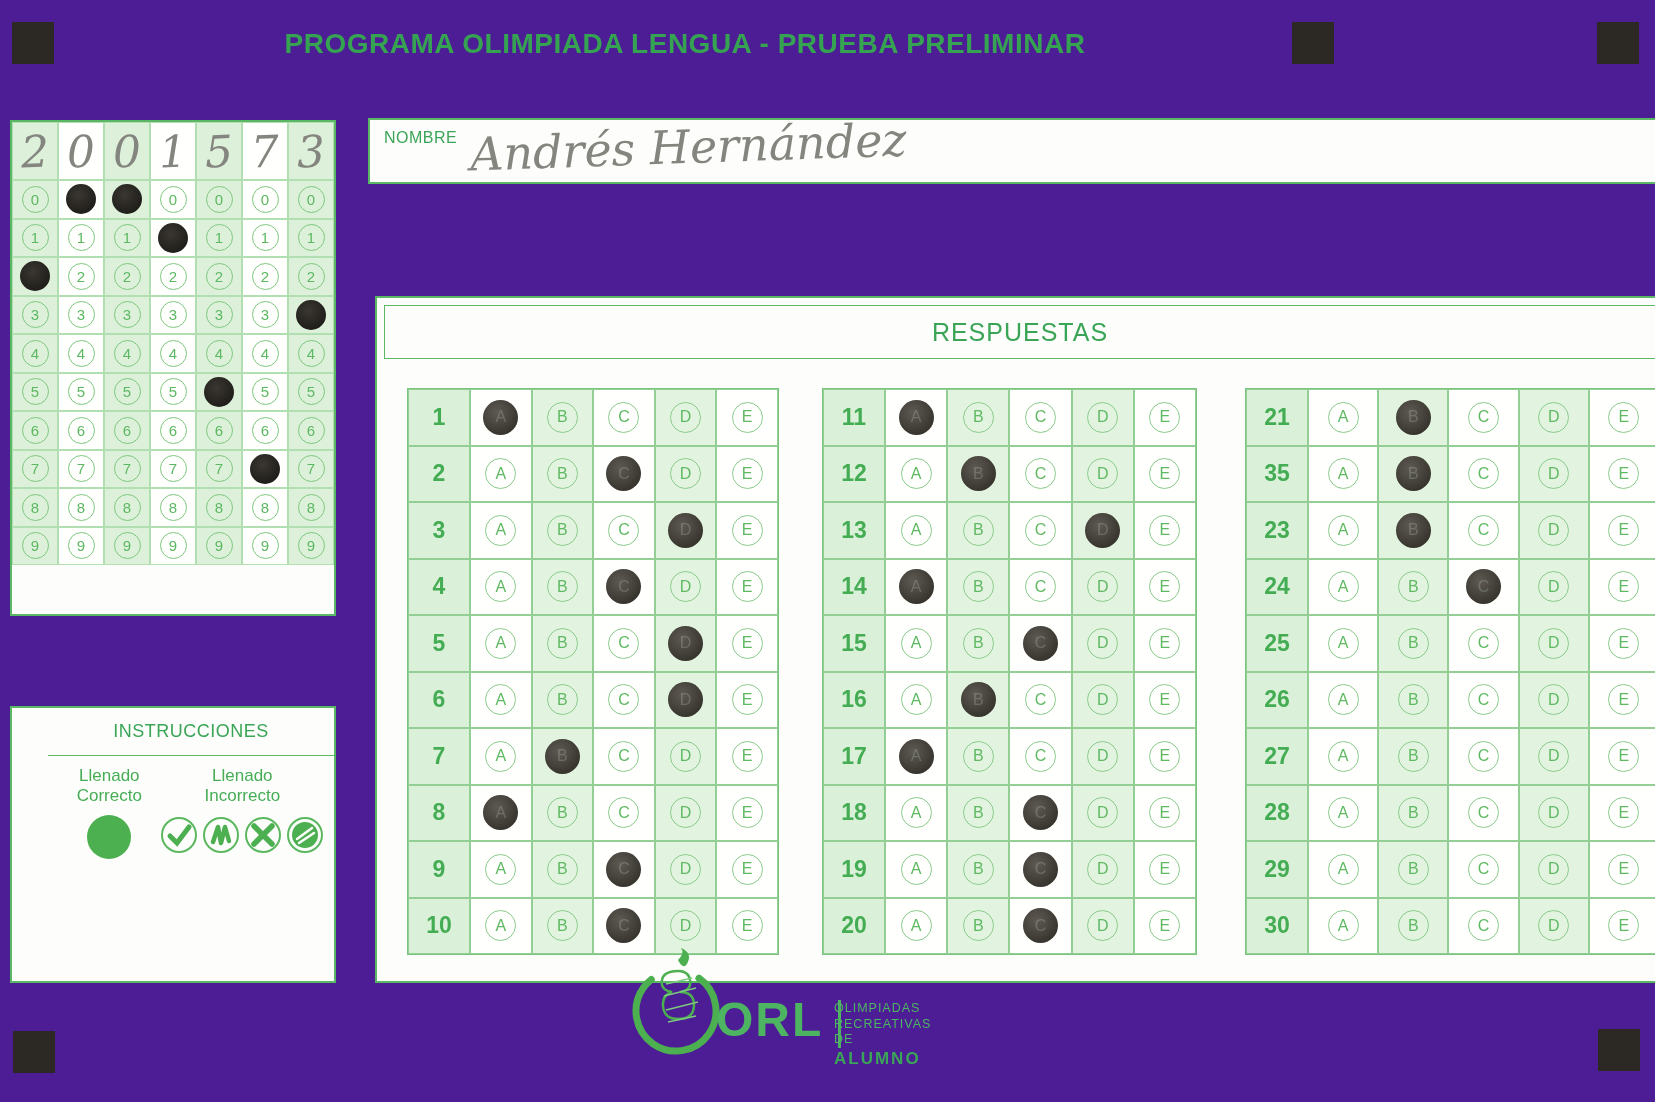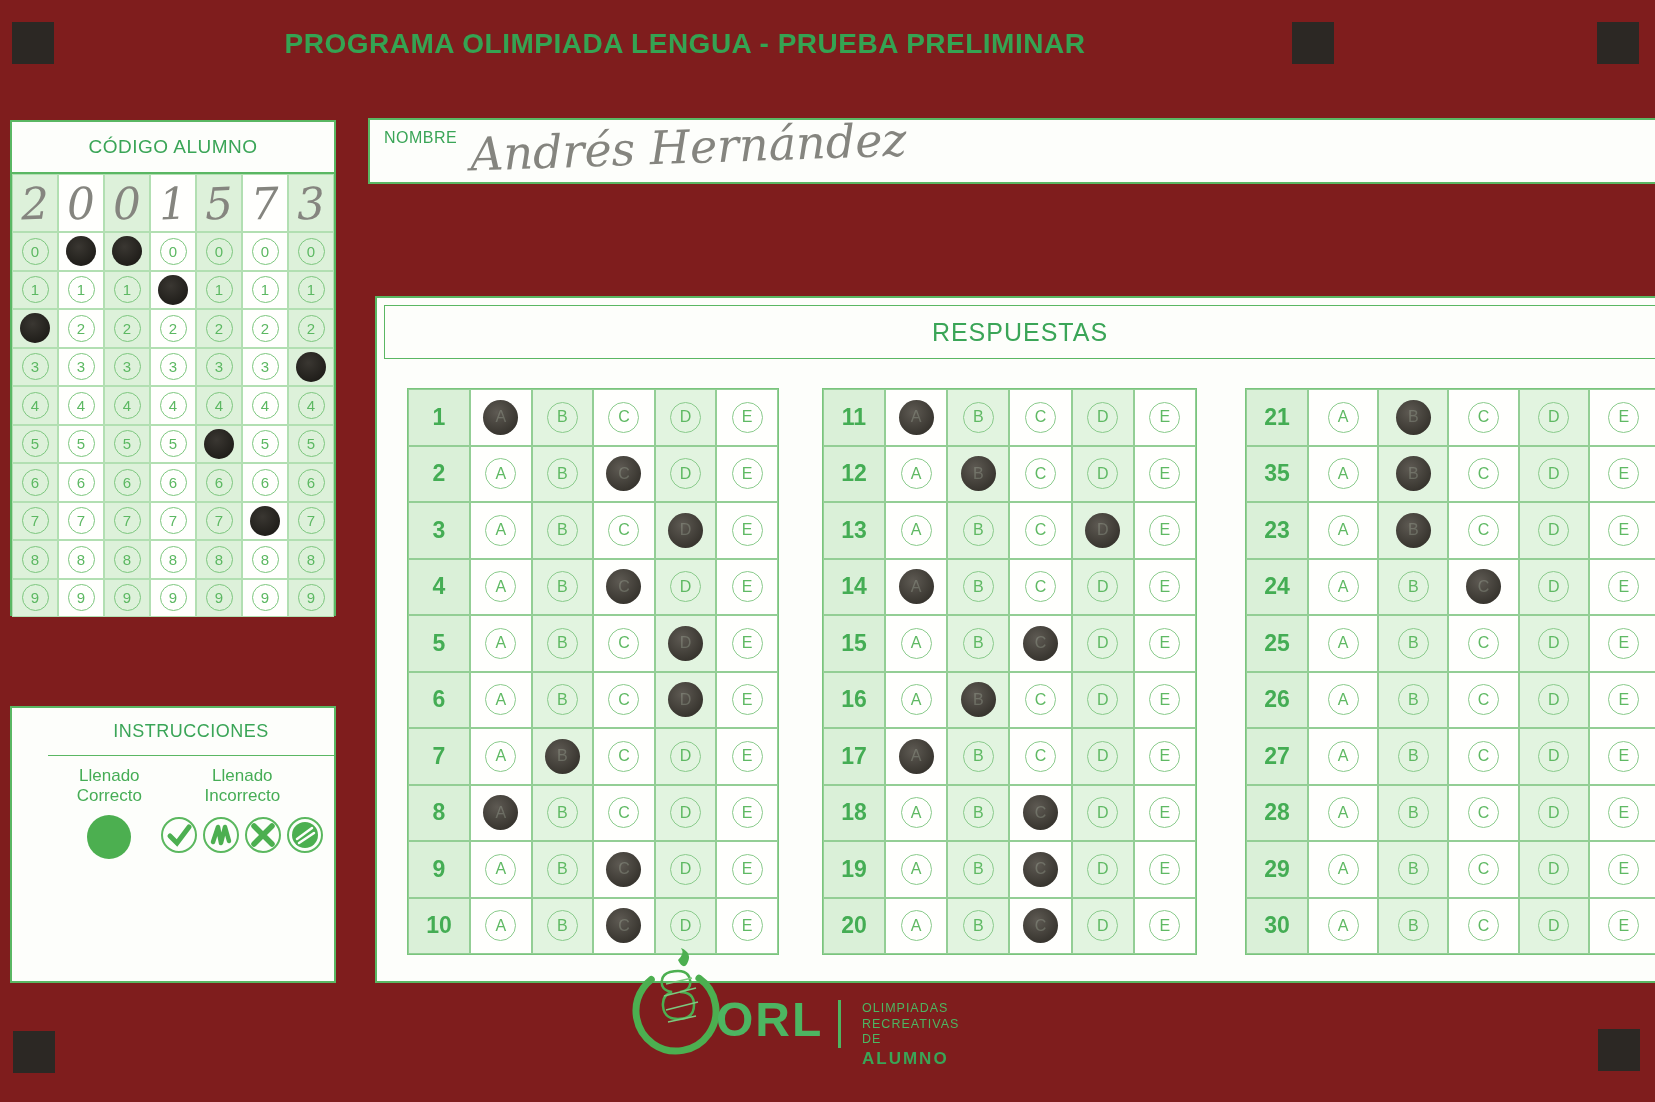--- a/index.html
+++ b/index.html
@@ -1,17 +1,17 @@
 <!DOCTYPE html>
 <html><head>
 <meta charset="utf-8">
 <style>
   * { margin:0; padding:0; box-sizing:border-box; }
   body { background:#e8e8e4; font-family:"Liberation Sans", sans-serif; }
-  .sheet { position:relative; width:1655px; height:1102px; background:#7f1d1d; overflow:hidden; }
+  .sheet { position:relative; width:1655px; height:1102px; background:#4c1d95; overflow:hidden; }
 
   .regmark { position:absolute; width:42px; height:42px; background:#2c2824; }
   .regmark.m1{ left:12px;  top:22px; }
   .regmark.m2{ left:1292px;top:22px; }
   .regmark.m3{ left:1597px;top:22px; }
   .regmark.m4{ left:13px;  top:1031px; }
   .regmark.m5{ left:1598px;top:1029px; }
 
   .page-title { position:absolute; left:280px; top:28px; width:810px; text-align:center;
     font-size:28px; font-weight:bold; color:#35a352; letter-spacing:0.5px; }
@@ -66,38 +66,37 @@
   .instr-examples { display:flex; justify-content:space-around; margin-top:10px;margin-left:20px; }
   .ex-col { text-align:center; }
   .ex-label { font-size:17px; color:#46ad56; line-height:1.2; white-space:pre-line; }
   .ex-icons { margin-top:8px; display:flex; justify-content:center; align-items:center; gap:2px; }
   .solid-circle { width:44px; height:44px; border-radius:50%; background:#4caf50; }
 
   
   .logo { position:absolute; left:622px; top:948px; width:330px; height:112px; }
   .logo-orl { position:absolute; left:74px; top:44px; font-size:48px; font-weight:bold; color:#4db561; letter-spacing:2px;margin-left:20px; }
   .logo-div { position:absolute; left:216px; top:52px; width:2.5px; height:48px; background:#4db561; }
-  .logo-text { position:absolute; left:240px; top:53px; color:#4db561; font-size:12.5px; letter-spacing:1px; line-height:1.25; }
+  .logo-text { position:absolute; left:212px; top:53px; color:#4db561; font-size:12.5px; letter-spacing:1px; line-height:1.25; }
   .logo-text .big { font-size:17px; font-weight:bold; color:#3aa557; letter-spacing:2px; }
 </style>
 </head>
 <body>
 
 <div class="sheet">
 
   <div class="regmark m1"></div>
   <div class="regmark m2"></div>
   <div class="regmark m3"></div>
   <div class="regmark m4"></div>
   <div class="regmark m5"></div>
 
   <div class="page-title">PROGRAMA OLIMPIADA LENGUA - PRUEBA PRELIMINAR</div>
 
   <div class="gbox codigo">
-    <div class="codigo-header">CÓDIGO ALUMNO</div>
     <div class="codigo-written">
         <div class="ccell tint">
           <span class="handwrit code-hand">2</span>
         </div>
         <div class="ccell">
           <span class="handwrit code-hand">0</span>
         </div>
         <div class="ccell tint">
           <span class="handwrit code-hand">0</span>
         </div>

